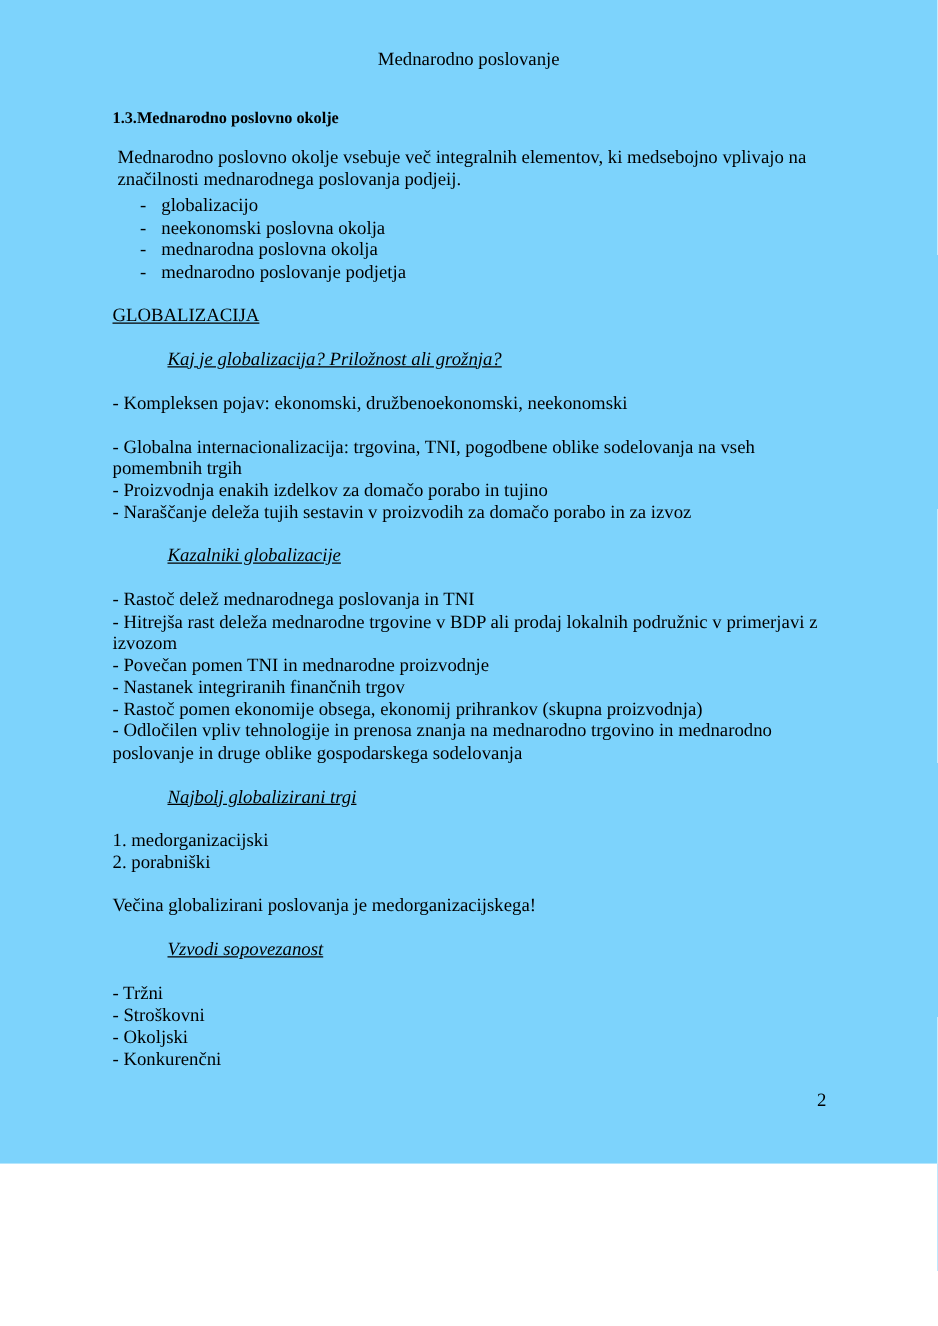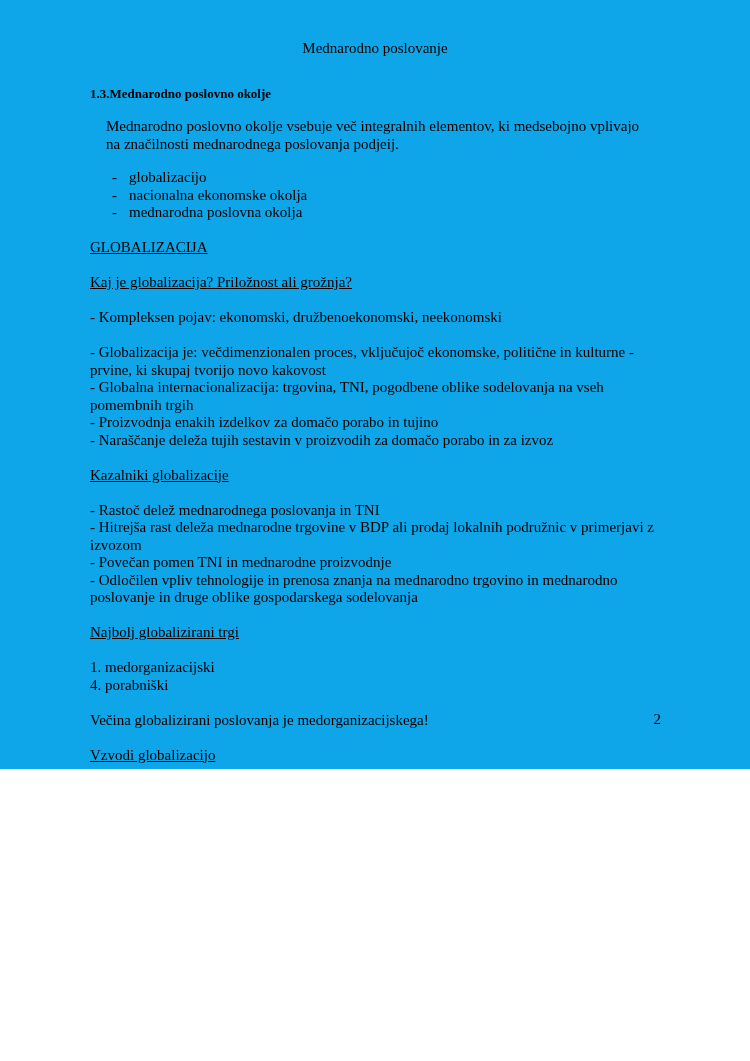--- a/index.html
+++ b/index.html
@@ -3,58 +3,60 @@
 <meta charset="utf-8">
 <style>
   html, body {
     margin: 0;
     padding: 0;
     background: #ffffff;
   }
   .page {
     position: relative;
     width: 750px;
-    height: 769px;
+    height: 931px;
     box-sizing: border-box;
-    background: #0ea5e9;
+    background: #7dd3fc;
     font-family: "Liberation Serif", "DejaVu Serif", serif;
     font-size: 15px;
     line-height: 17.5px;
     color: #000000;
     padding: 40px 90px 0 90px;
     overflow: hidden;
   }
   .doc-header {
     text-align: center;
     margin-bottom: 27px;
   }
   .section-heading {
     font-weight: bold;
     font-size: 13px;
     margin: 0 0 16px 0;
   }
   .block {
     margin: 0 0 17.5px 0;
   }
   .tight {
-    margin: 16px;
+    margin: 4px;
   }
   .bullet-row {
     padding-left: 22px;
   }
   .bullet-dash {
     display: inline-block;
     width: 17px;
   }
   .caps-heading {
     margin: 0 0 17.5px 0;
     text-decoration: underline;
   }
   .italic-underline {
+    font-style: italic;
     text-decoration: underline;
+    margin-left: 44px;
   }
   .underline {
   }
   .page-number {
     position: absolute;
     right: 89px;
     bottom: 41px;
     font-size: 15px;
   }
 </style>
@@ -64,56 +66,58 @@
 <div class="page">
 
   <div class="doc-header">Mednarodno poslovanje</div>
 
   <div class="section-heading">1.3.Mednarodno poslovno okolje</div>
 
   <div class="tight">Mednarodno poslovno okolje vsebuje več integralnih elementov, ki medsebojno vplivajo na značilnosti mednarodnega poslovanja podjeij.</div>
 
   <div class="block">
     <div class="bullet-row"><span class="bullet-dash">-</span><span>globalizacijo</span></div>
-    <div class="bullet-row"><span class="bullet-dash">-</span><span>nacionalna ekonomske okolja</span></div>
+    <div class="bullet-row"><span class="bullet-dash">-</span><span>neekonomski poslovna okolja</span></div>
     <div class="bullet-row"><span class="bullet-dash">-</span><span>mednarodna poslovna okolja</span></div>
+    <div class="bullet-row"><span class="bullet-dash">-</span><span>mednarodno poslovanje podjetja</span></div>
   </div>
 
   <div class="caps-heading">GLOBALIZACIJA</div>
 
   <div class="block"><span class="italic-underline">Kaj je globalizacija? Priložnost ali grožnja?</span></div>
 
   <div class="block"><span>- </span><span class="underline">Kompleksen pojav: ekonomski, družbenoekonomski, neekonomski</span></div>
 
   <div class="block">
-    <div>- Globalizacija je: večdimenzionalen proces, vključujoč ekonomske, politične in kulturne - prvine, ki skupaj tvorijo novo kakovost</div>
     <div>- Globalna internacionalizacija: trgovina, TNI, pogodbene oblike sodelovanja na vseh pomembnih trgih</div>
     <div>- Proizvodnja enakih izdelkov za domačo porabo in tujino</div>
     <div>- Naraščanje deleža tujih sestavin v proizvodih za domačo porabo in za izvoz</div>
   </div>
 
   <div class="block"><span class="italic-underline">Kazalniki globalizacije</span></div>
 
   <div class="block">
     <div>- Rastoč delež mednarodnega poslovanja in TNI</div>
     <div>- Hitrejša rast deleža mednarodne trgovine v BDP ali prodaj lokalnih podružnic v primerjavi z izvozom</div>
     <div>- Povečan pomen TNI in mednarodne proizvodnje</div>
+    <div>- Nastanek integriranih finančnih trgov</div>
+    <div>- Rastoč pomen ekonomije obsega, ekonomij prihrankov (skupna proizvodnja)</div>
     <div>- Odločilen vpliv tehnologije in prenosa znanja na mednarodno trgovino in mednarodno poslovanje in druge oblike gospodarskega sodelovanja</div>
   </div>
 
   <div class="block"><span class="italic-underline">Najbolj globalizirani trgi</span></div>
 
   <div class="block">
     <div>1. medorganizacijski</div>
-    <div>4. porabniški</div>
+    <div>2. porabniški</div>
   </div>
 
   <div class="block">Večina globalizirani poslovanja je medorganizacijskega!</div>
 
-  <div class="block"><span class="italic-underline">Vzvodi globalizacijo</span></div>
+  <div class="block"><span class="italic-underline">Vzvodi sopovezanost</span></div>
 
   <div class="block">
     <div>- Tržni</div>
     <div>- Stroškovni</div>
     <div>- Okoljski</div>
     <div>- Konkurenčni</div>
   </div>
 
   <div class="page-number">2</div>
 

